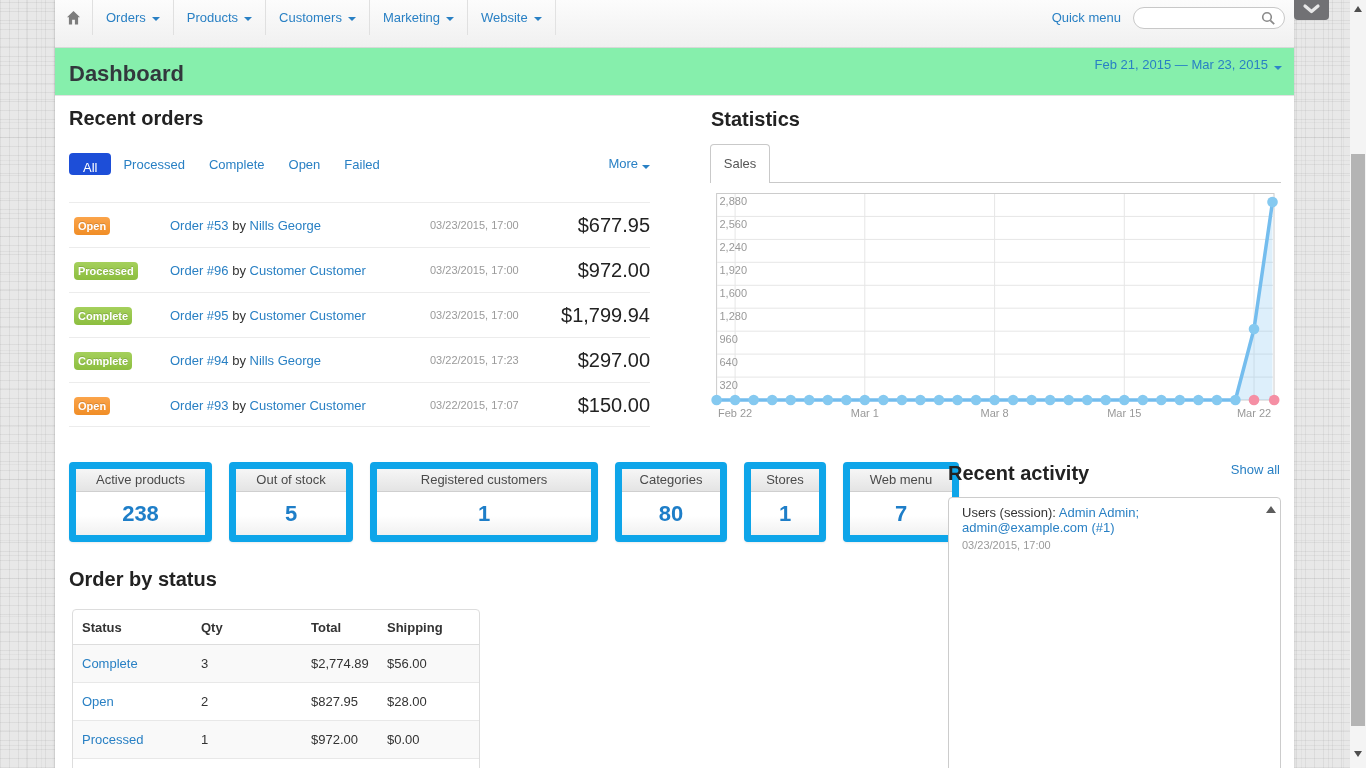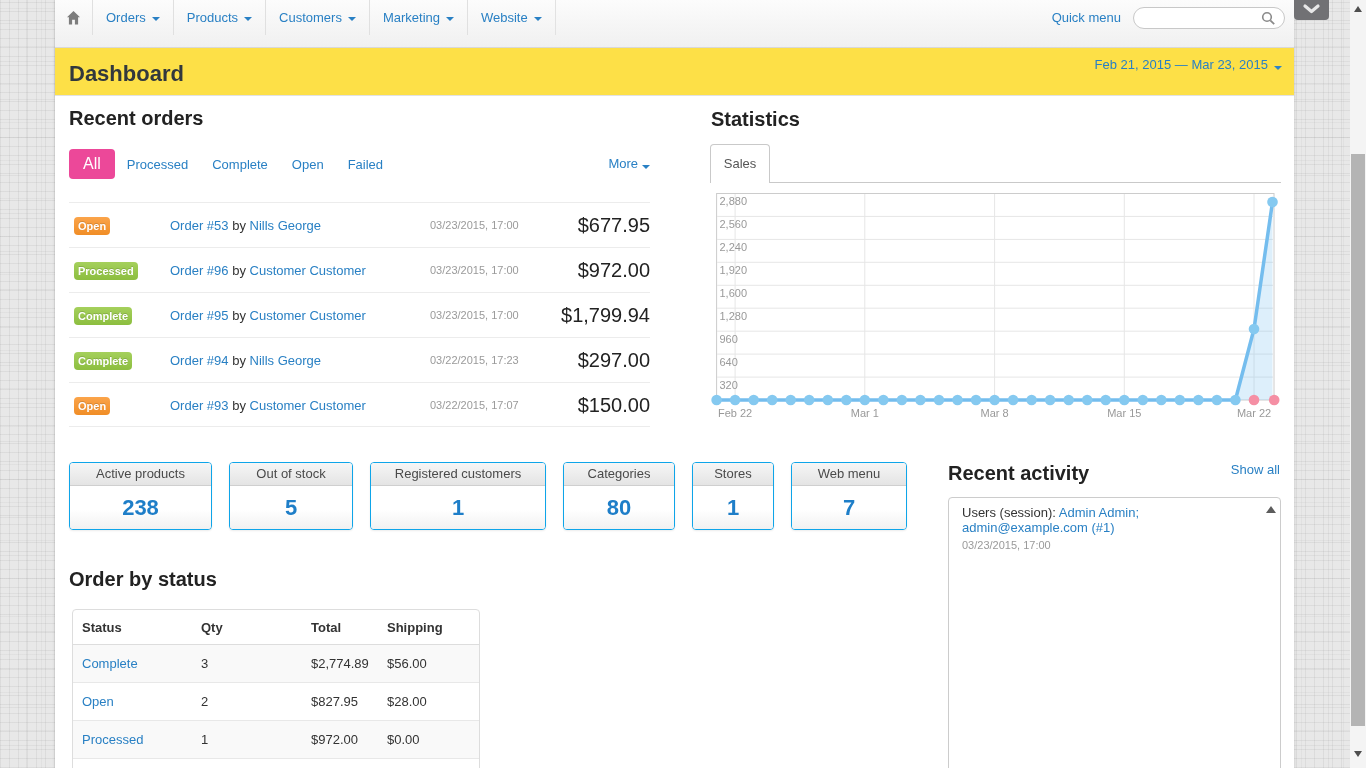--- a/index.html
+++ b/index.html
@@ -22,54 +22,54 @@
 #topbar .menu { display:flex; height:35px; align-items:stretch; }
 #topbar .home { width:37px; display:flex; align-items:center; justify-content:center; }
 #topbar .item { display:flex; align-items:center; padding:0 13px; border-left:1px solid #e0e0e0; font-size:13px; color:#2980c4; }
 #topbar .item:last-child { border-right:1px solid #e2e2e2; }
 .caret { display:inline-block; width:0; height:0; border-left:4px solid transparent; border-right:4px solid transparent; border-top:4px solid #2980c4; margin-left:6px; position:relative; top:1px; }
 #quickmenu { position:absolute; right:173px; top:0; height:35px; line-height:35px; font-size:13px; }
 #searchbox { position:absolute; right:9px; top:7px; width:152px; height:22px; background:#fff; border:1px solid #c8c8c8; border-radius:12px; }
 #searchbox svg { position:absolute; right:8px; top:3px; }
 
 
-#pagehead { position:relative; height:48px; background:#fde047; border-bottom:1px solid #e2e2e2; box-shadow:0 1px 2px rgba(0,0,0,0.04); }
+#pagehead { position:relative; height:48px; background:#86efac; border-bottom:1px solid #e2e2e2; box-shadow:0 1px 2px rgba(0,0,0,0.04); }
 #pagehead h1 { position:absolute; left:14px; top:13px; font-size:22px; font-weight:bold; color:#32383d; }
 #daterange { position:absolute; right:12px; top:7px; height:20px; line-height:20px; font-size:13px; }
 #daterange .caret { border-top-color:#2e84c8; }
 
 
 #content { position:relative; height:683px; background:#fff; }
 h3.sec { font-size:20px; font-weight:bold; color:#222; }
 
 
 #orders { position:absolute; left:14px; top:11px; width:581px; }
 #tabsrow { position:relative; margin-top:19px; height:30px; display:flex; align-items:center; }
-.btn-all { background:#ec4899; color:#fff; font-size:16px; padding:0 14px; height:30px; line-height:30px; border-radius:4px; }
+.btn-all { background:#1d4ed8; color:#fff; font-size:13px; padding:0 14px; height:22px; line-height:30px; border-radius:4px; }
 .ftab { font-size:13px; padding:0 12px; }
 #more { position:absolute; right:0; top:0; height:30px; line-height:30px; font-size:13px; }
 #orderrows { margin-top:23px; }
 .orow { position:relative; height:45px; border-top:1px solid #ececec; }
 .orow:last-child { border-bottom:1px solid #ececec; }
 .badge { position:absolute; left:5px; top:14px; height:18px; line-height:18px; padding:0 4px; border-radius:4px; color:#fff; font-size:11px; font-weight:bold; text-shadow:0 -1px 0 rgba(0,0,0,0.15); }
 .badge.open { background:linear-gradient(#fba44a,#f08d26); }
 .badge.green { background:linear-gradient(#a5d05c,#8cbe3f); }
 .orow .olink { position:absolute; left:101px; top:0; line-height:45px; font-size:13px; color:#333; }
 .orow .odate { position:absolute; left:361px; top:0; line-height:45px; font-size:11px; color:#9a9a9a; }
 .orow .oprice { position:absolute; right:0; top:0; line-height:45px; font-size:20px; font-weight:normal; color:#222; }
 
 
 #stats { position:absolute; left:656px; top:12px; width:570px; }
 #salestab { position:absolute; left:-1px; top:36px; width:60px; height:39px; background:#fff; border:1px solid #c9c9c9; border-bottom:none; border-radius:4px 4px 0 0; text-align:center; line-height:38px; font-size:13px; color:#555; z-index:2; }
 #tabline { position:absolute; left:-1px; top:74px; width:571px; border-bottom:1px solid #c9c9c9; }
 #chart { position:absolute; left:0; top:80px; }
 
 
 #counters { position:absolute; left:14px; top:366px; display:flex; gap:17px; }
-.counter { border:1px solid #0ea5e9; border-radius:4px; overflow:hidden; box-shadow:0 1px 2px rgba(0,0,0,0.08); background:#fff; }
+.counter { border:7px solid #0ea5e9; border-radius:4px; overflow:hidden; box-shadow:0 1px 2px rgba(0,0,0,0.08); background:#fff; }
 .counter .hd { height:23px; line-height:22px; text-align:center; font-size:13px; color:#4a4a4a; background:linear-gradient(#f6f6f6,#e4e4e4); border-bottom:1px solid #cfcfcf; }
 .counter .val { height:43px; line-height:43px; text-align:center; font-size:22px; font-weight:bold; color:#1e7ec8; background:linear-gradient(#ffffff 55%,#f1f1f1); }
 
 
 #obs { position:absolute; left:14px; top:472px; }
 #obstable { margin-top:18px; margin-left:3px; width:408px; border:1px solid #ddd; border-radius:4px; font-size:13px; color:#333; overflow:hidden; }
 #obstable .thead { height:35px; line-height:35px; font-weight:bold; position:relative; border-bottom:1px solid #ddd; }
 #obstable .trow { height:38px; line-height:37px; position:relative; border-bottom:1px solid #e8e8e8; }
 #obstable .trow.odd { background:#f9f9f9; }
 #obstable .trow.last { border-bottom:1px solid #e8e8e8; }
@@ -253,21 +253,21 @@
 
     <div id="counters">
       <div class="counter" style="width:143px">
           <div class="hd">Active products</div>
           <div class="val">238</div>
         </div>
       <div class="counter" style="width:124px">
           <div class="hd">Out of stock</div>
           <div class="val">5</div>
         </div>
-      <div class="counter" style="width:176px">
+      <div class="counter" style="width:228px">
           <div class="hd">Registered customers</div>
           <div class="val">1</div>
         </div>
       <div class="counter" style="width:112px">
           <div class="hd">Categories</div>
           <div class="val">80</div>
         </div>
       <div class="counter" style="width:82px">
           <div class="hd">Stores</div>
           <div class="val">1</div>

